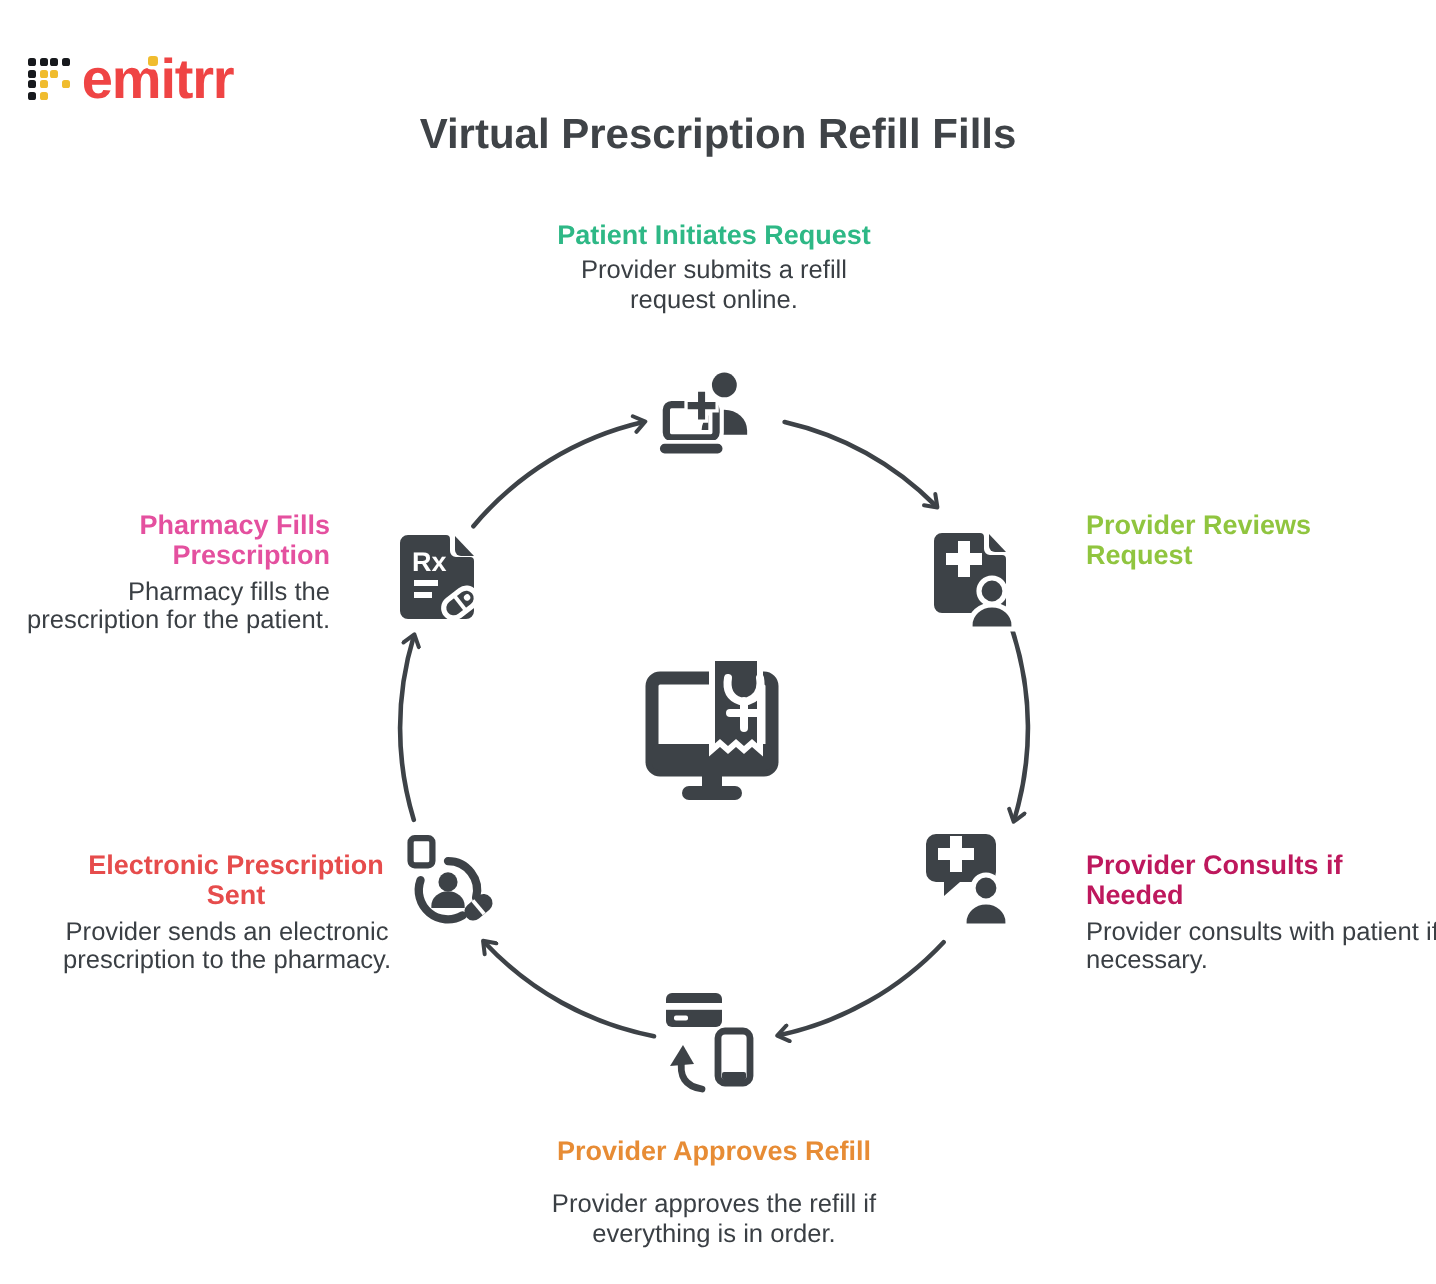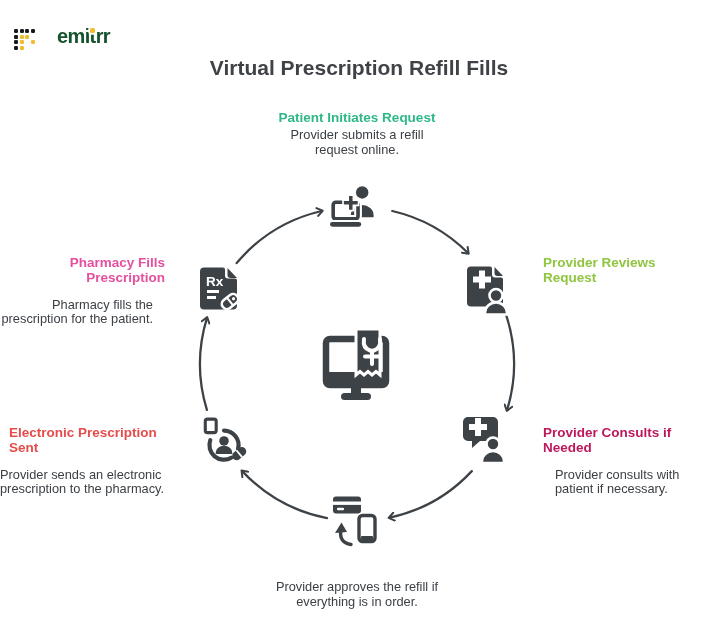--- a/index.html
+++ b/index.html
@@ -6,43 +6,43 @@
   .canvas{position:relative;width:718px;height:642px;background:#fff;overflow:hidden;
           font-family:"Liberation Sans",sans-serif;color:#3d4247;}
 
   
   .logo{position:absolute;left:14px;top:26px;display:flex;align-items:flex-start;gap:6px;}
   .logo-grid{display:grid;grid-template-columns:repeat(4,4.2px);grid-auto-rows:4.2px;gap:1.4px;margin-top:3px;}
   .logo-grid i{display:block;border-radius:1.3px;}
   .logo-grid i.b{background:#17191d;}
   .logo-grid i.y{background:#f0bc2e;}
   .logo-grid i.o{background:transparent;}
-  .logo-text{position:relative;font-size:20px;font-weight:bold;color:#14532d;letter-spacing:-0.6px;line-height:1;margin-left:16px;}
+  .logo-text{position:relative;font-size:28px;font-weight:bold;color:#ef4444;letter-spacing:-0.6px;line-height:1;}
   .logo-dot{position:absolute;left:33px;top:2px;width:5px;height:5px;border-radius:1.6px;
             background:#f0bc2e;box-shadow:0 0 0 1.7px #fff;}
 
   
   .page-title{position:absolute;left:0;right:0;top:56px;text-align:center;
               font-size:21px;font-weight:bold;color:#3f4347;}
 
   
   .step h3{font-size:13.5px;font-weight:bold;line-height:1.13;margin:0 0 3px 0;}
-  .step p{font-size:12.8px;line-height:1.16;margin:12px;color:#3a3f44;}
+  .step p{font-size:12.8px;line-height:1.16;margin:0;color:#3a3f44;}
   .step{position:absolute;}
   .s0{left:247px;top:110px;width:220px;text-align:center;}
   .s0 p{width:170px;margin:0 auto;}
   .s1{left:543px;top:255px;width:175px;text-align:left;}
   .s1 h3{max-width:135px;}
   .s1 p{max-width:175px;}
   .s2{left:543px;top:425px;width:185px;text-align:left;}
   .s2 h3{max-width:152px;}
   .s2 p{max-width:185px;}
   .s3{left:247px;top:568px;width:220px;text-align:center;}
   .s3 p{width:195px;margin:12px auto;}
-  .s4{left:0px;top:425px;width:177px;text-align:left;}
+  .s4{left:0px;top:425px;width:177px;text-align:center;padding-left:25px;}
   .s4 h3{max-width:168px;margin-left:auto;}
   .s4 p{max-width:177px;margin-left:auto;}
   .s5{left:0px;top:255px;width:165px;text-align:right;}
   .s5 h3{max-width:122px;margin-left:auto;}
   .s5 p{max-width:165px;margin-left:auto;}
 
   
   .icon{position:absolute;}
   .arrows{position:absolute;left:0;top:0;}
 </style>
@@ -99,20 +99,21 @@
     <p>Provider submits a refill request online.</p>
   </div>
   <div class="step s1">
     <h3 style="color: rgb(144, 197, 63);">Provider Reviews Request</h3>
   </div>
   <div class="step s2">
     <h3 style="color: #be185d;">Provider Consults if Needed</h3>
     <p>Provider consults with patient if necessary.</p>
   </div>
   <div class="step s3">
+    <h3 style="color: rgb(231, 140, 53);">Provider Approves Refill</h3>
     <p>Provider approves the refill if everything is in order.</p>
   </div>
   <div class="step s4">
     <h3 style="color: rgb(230, 76, 76);">Electronic Prescription Sent</h3>
     <p>Provider sends an electronic prescription to the pharmacy.</p>
   </div>
   <div class="step s5">
     <h3 style="color: rgb(228, 80, 159);">Pharmacy Fills Prescription</h3>
     <p>Pharmacy fills the prescription for the patient.</p>
   </div>

